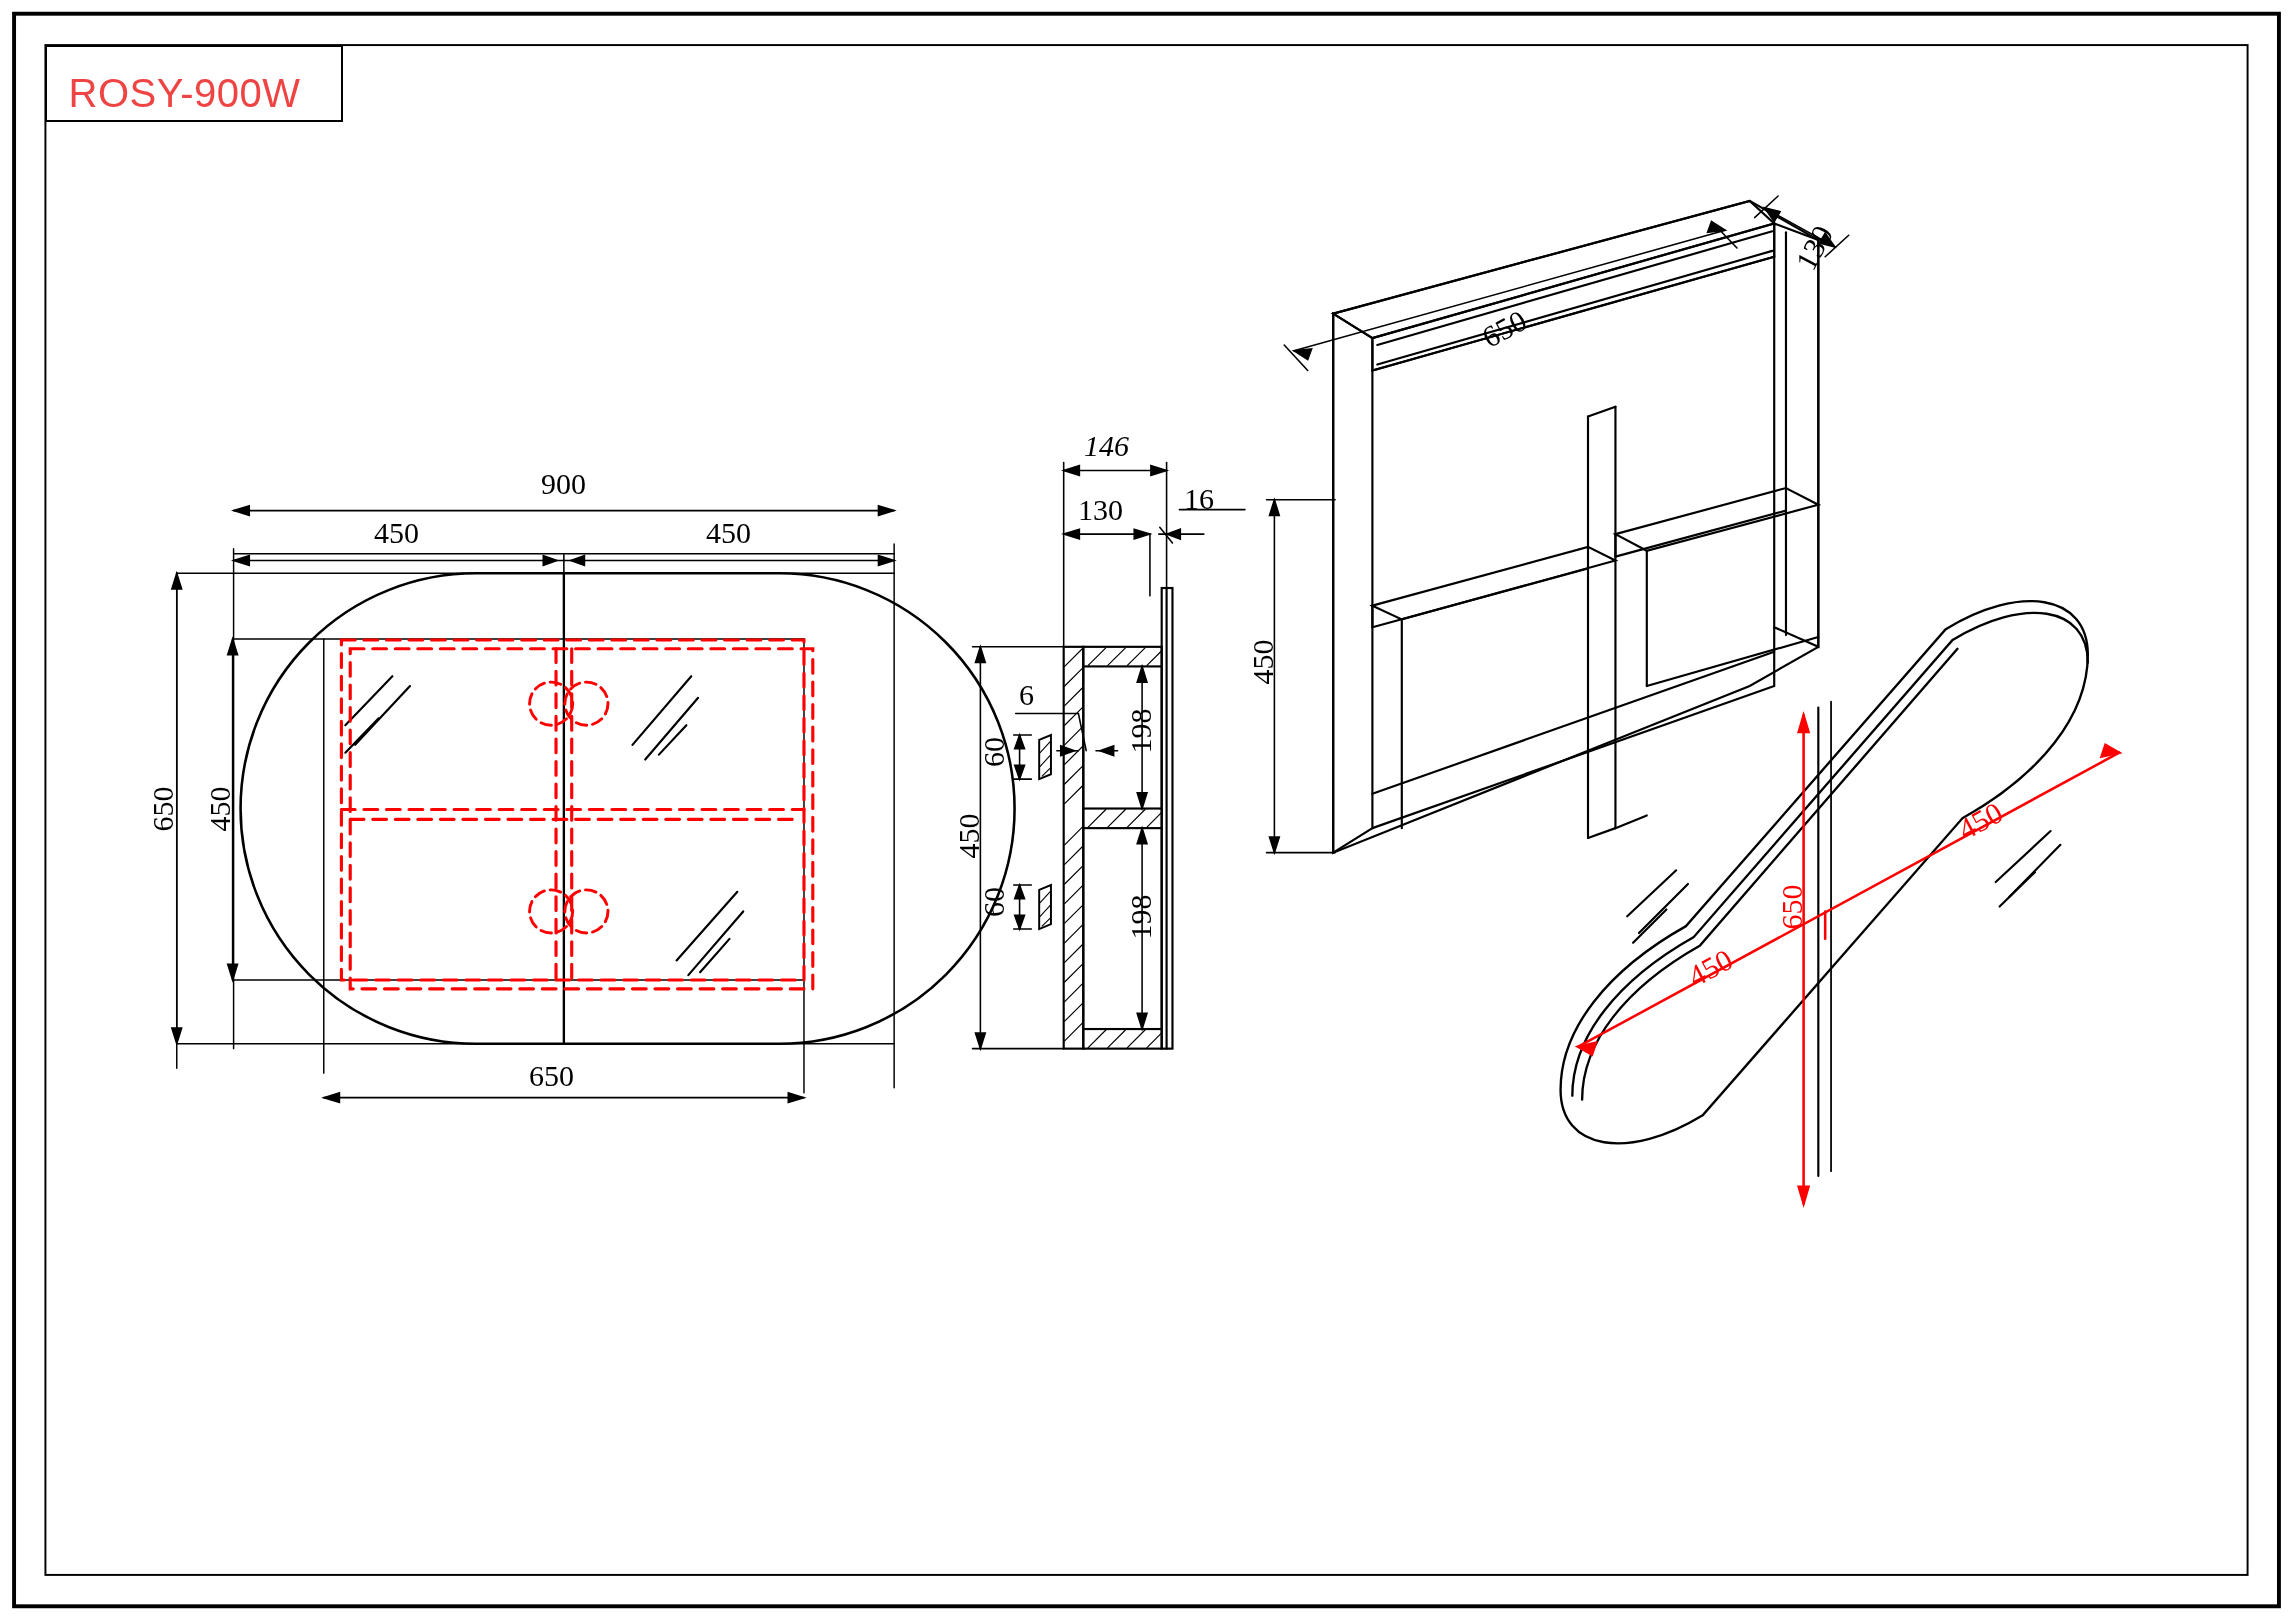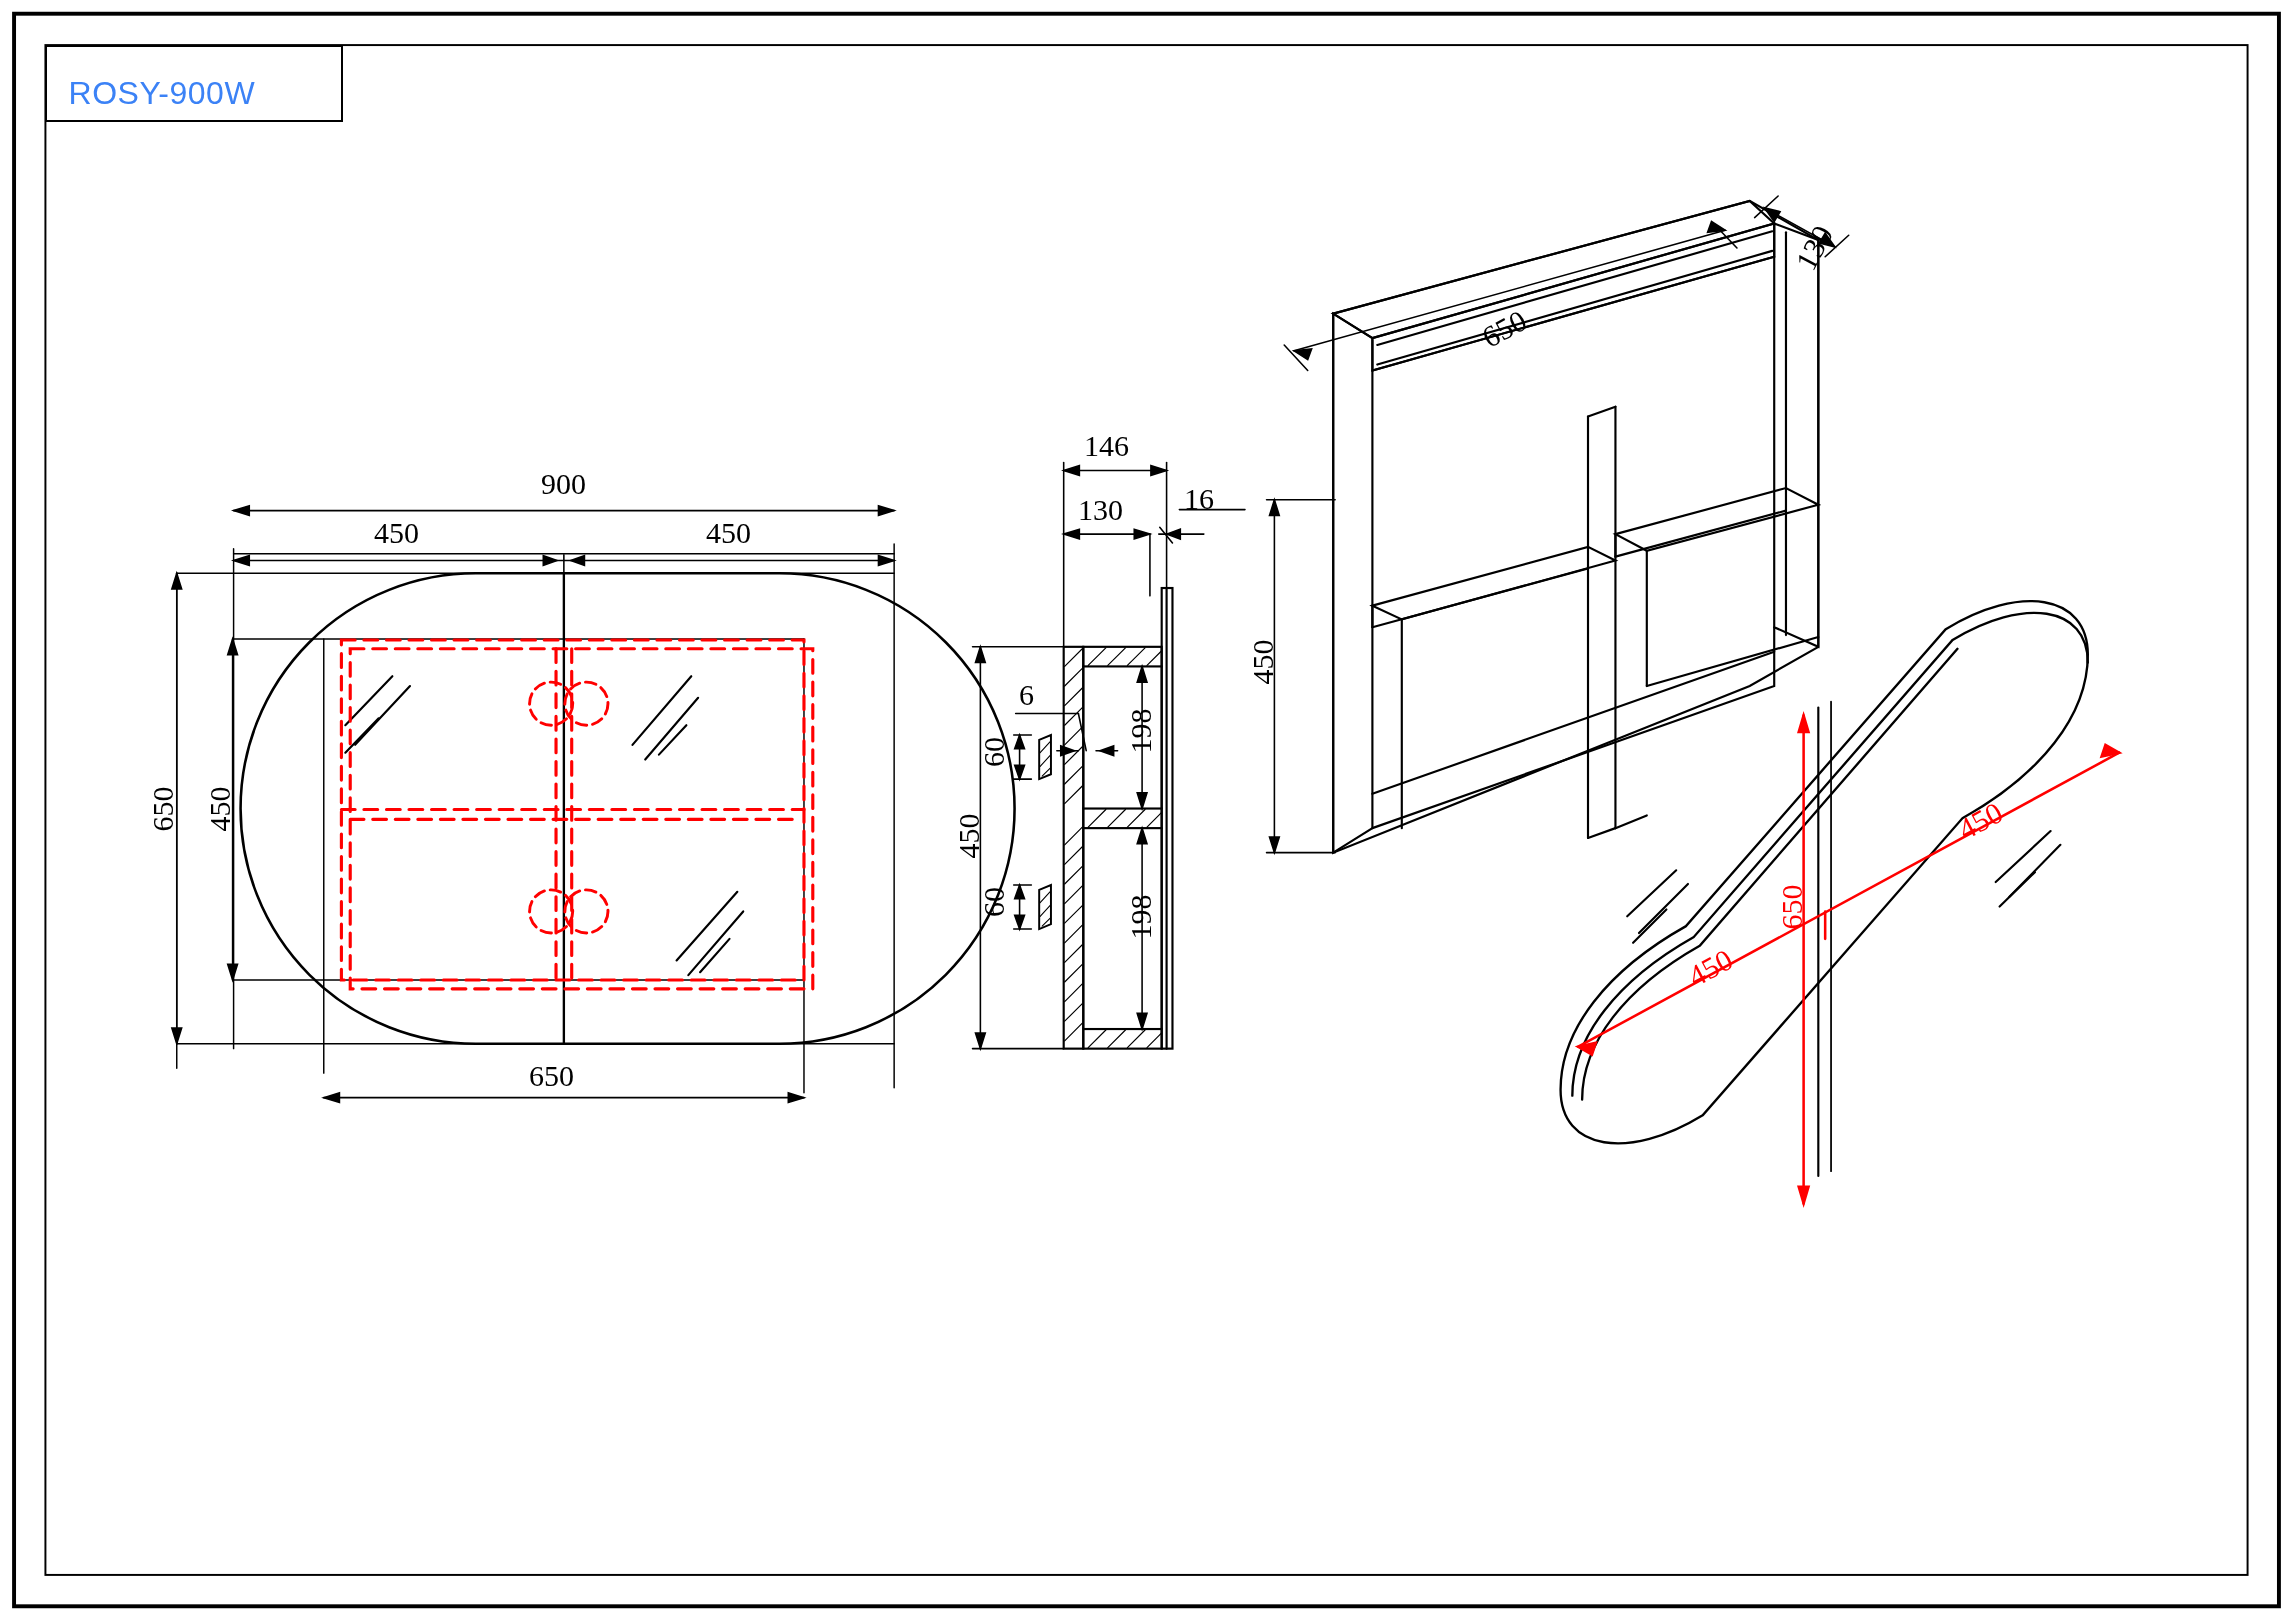--- a/index.html
+++ b/index.html
@@ -1,21 +1,21 @@
 <!DOCTYPE html>
 <html><head>
 <meta charset="utf-8">
 <style>
   html,body{margin:0;padding:0;background:#ffffff;}
   body{font-family:"Liberation Serif",serif;}
   #sheet{position:relative;width:2293px;height:1620px;background:#fff;overflow:hidden;}
   #sheet svg{position:absolute;top:0;left:0;}
   .tblock{position:absolute;left:45px;top:45px;width:294px;height:73px;
           border:2px solid #000;background:#fff;display:flex;align-items:center;}
-  .tblock span{font-family:"Liberation Sans",sans-serif;font-size:32px;color:#3b82f6;padding-left:21.6px;letter-spacing:0.5px;margin-top:20px;}
+  .tblock span{font-family:"Liberation Sans",sans-serif;font-size:40px;color:#ef4444;padding-left:21.6px;letter-spacing:0.5px;margin-top:20px;}
   .dim{position:absolute;font-family:"Liberation Serif",serif;font-size:30px;color:#000;
        white-space:nowrap;line-height:1;}
   .dim.red{color:#ff0000;}
   .dim.v{transform-origin:center center;transform:rotate(-90deg);}
   .dim.r1{transform-origin:center center;transform:rotate(-28deg);}
   .dim.r2{transform-origin:center center;transform:rotate(-62deg);}
   .dim.r3{transform-origin:center center;transform:rotate(-90deg);}
 </style>
 </head>
 <body>
@@ -338,21 +338,21 @@
     <span>ROSY-900W</span>
   </div>
 
   <div class="dim" style="left:541px;top:469px;font-family:Liberation Serif, serif;">900</div>
   <div class="dim" style="left:374px;top:518px;">450</div>
   <div class="dim" style="left:706px;top:518px;">450</div>
   <div class="dim v" style="left:133px;top:794px;width:59px;text-align:center;">650</div>
   <div class="dim v" style="left:190px;top:794px;width:59px;text-align:center;">450</div>
   <div class="dim" style="left:529px;top:1061px;">650</div>
 
-  <div class="dim" style="left:1084px;top:431px;">146</div>
+  <div class="dim" style="left:1084px;top:431px;font-style:italic;">146</div>
   <div class="dim" style="left:1078px;top:495px;">130</div>
   <div class="dim" style="left:1184px;top:484px;">16</div>
   <div class="dim v" style="left:939px;top:821px;width:59px;text-align:center;">450</div>
   <div class="dim v" style="left:1111px;top:716px;width:59px;text-align:center;">198</div>
   <div class="dim v" style="left:1111px;top:902px;width:59px;text-align:center;">198</div>
   <div class="dim v" style="left:972px;top:737px;width:43px;text-align:center;">60</div>
   <div class="dim v" style="left:972px;top:887px;width:43px;text-align:center;">60</div>
   <div class="dim" style="left:1019px;top:680px;">6</div>
 
   <div class="dim r1" style="left:1482px;top:314px;">650</div>

